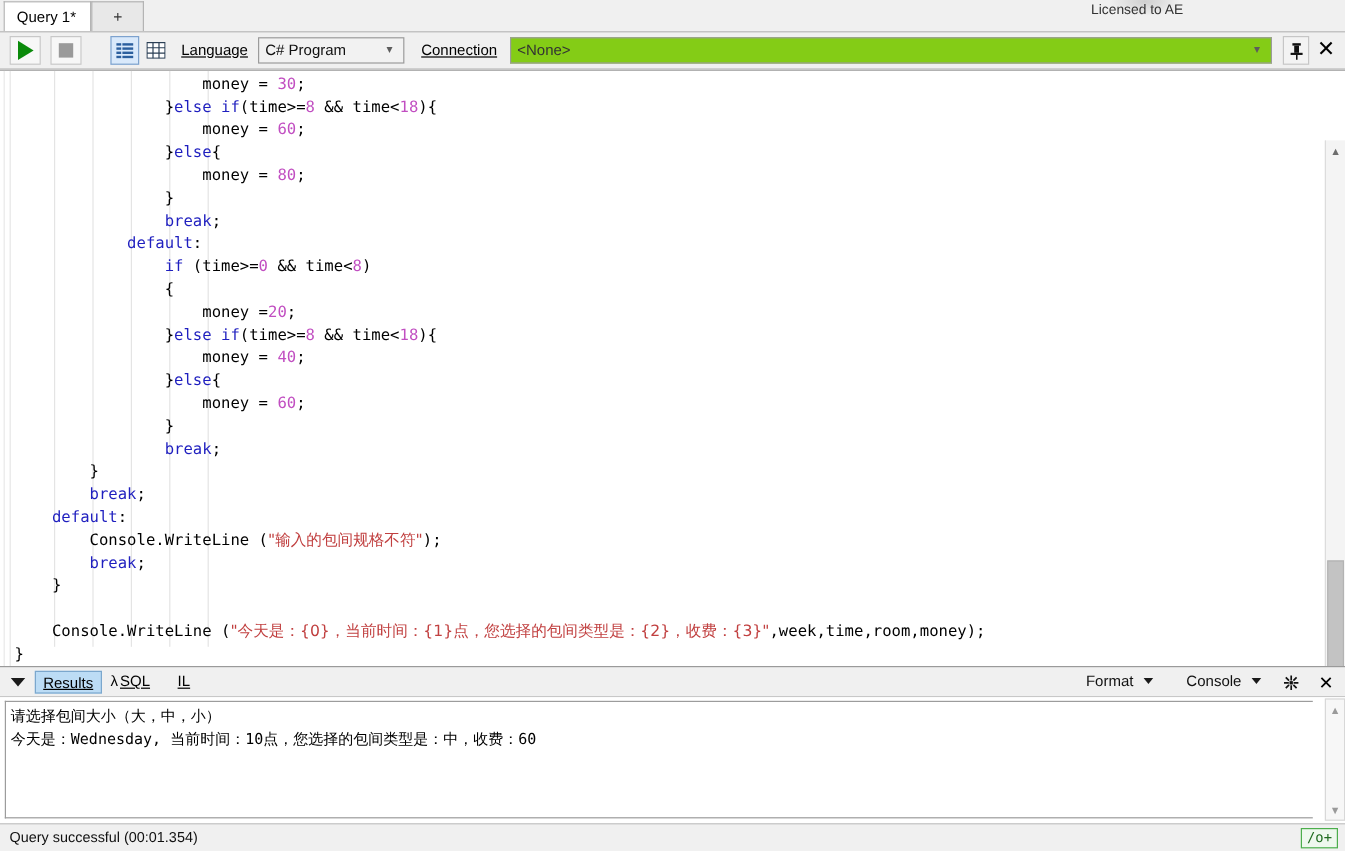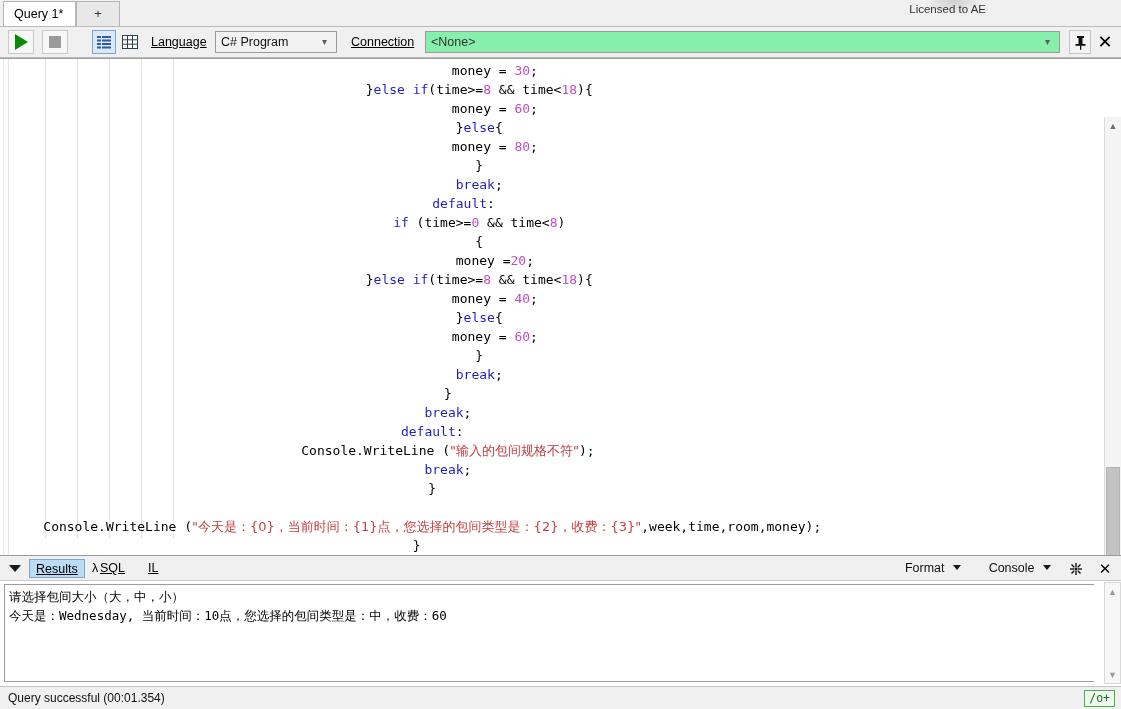--- a/index.html
+++ b/index.html
@@ -62,39 +62,38 @@
   .lbl u{text-decoration:underline;}
   .combo{
     position:absolute;top:4px;height:22px;box-sizing:border-box;
     border:1px solid #9b9b9b;background:#f2f2f2;
     font-size:12.5px;color:#111;line-height:20px;padding-left:5px;
   }
   .combo .arrow{
     position:absolute;right:3px;top:0;width:17px;height:20px;
     display:flex;align-items:center;justify-content:center;color:#5d5d5d;font-size:10px;
   }
-  .combo.conn{background:#86efac;color:#333;}
+  .combo.conn{background:#84cc16;color:#333;}
   .pinbtn{
     position:absolute;top:3px;right:30px;width:22px;height:24px;
     border:1px solid #c6c6c6;background:#f3f3f3;box-sizing:border-box;
     display:flex;align-items:center;justify-content:center;
   }
   .closebtn{
     position:absolute;top:3px;right:4px;width:24px;height:24px;
     display:flex;align-items:center;justify-content:center;
     font-size:18px;color:#000;font-family:"DejaVu Sans",sans-serif;line-height:1;
   }
 
   
   .editor{
     position:absolute;left:0;top:58px;width:1121px;height:497px;
     background:#ffffff;box-sizing:border-box;
     border-top:1px solid #a0a0a0;
     overflow:hidden;
-    text-align:center;
   }
   .gutterline{position:absolute;left:8px;top:0;width:1px;height:497px;background:#e6e6e6;}
   .gutterline2{position:absolute;left:3px;top:0;width:1px;height:497px;background:#e9e9e9;}
   .code{
     position:absolute;left:12px;top:2px;
     font-family:"DejaVu Sans Mono","Liberation Mono",monospace;
     font-size:13px;line-height:19px;white-space:pre;color:#000;
   }
   .code .ln{height:19px;}
   .kw{color:#1f1fbf;}

